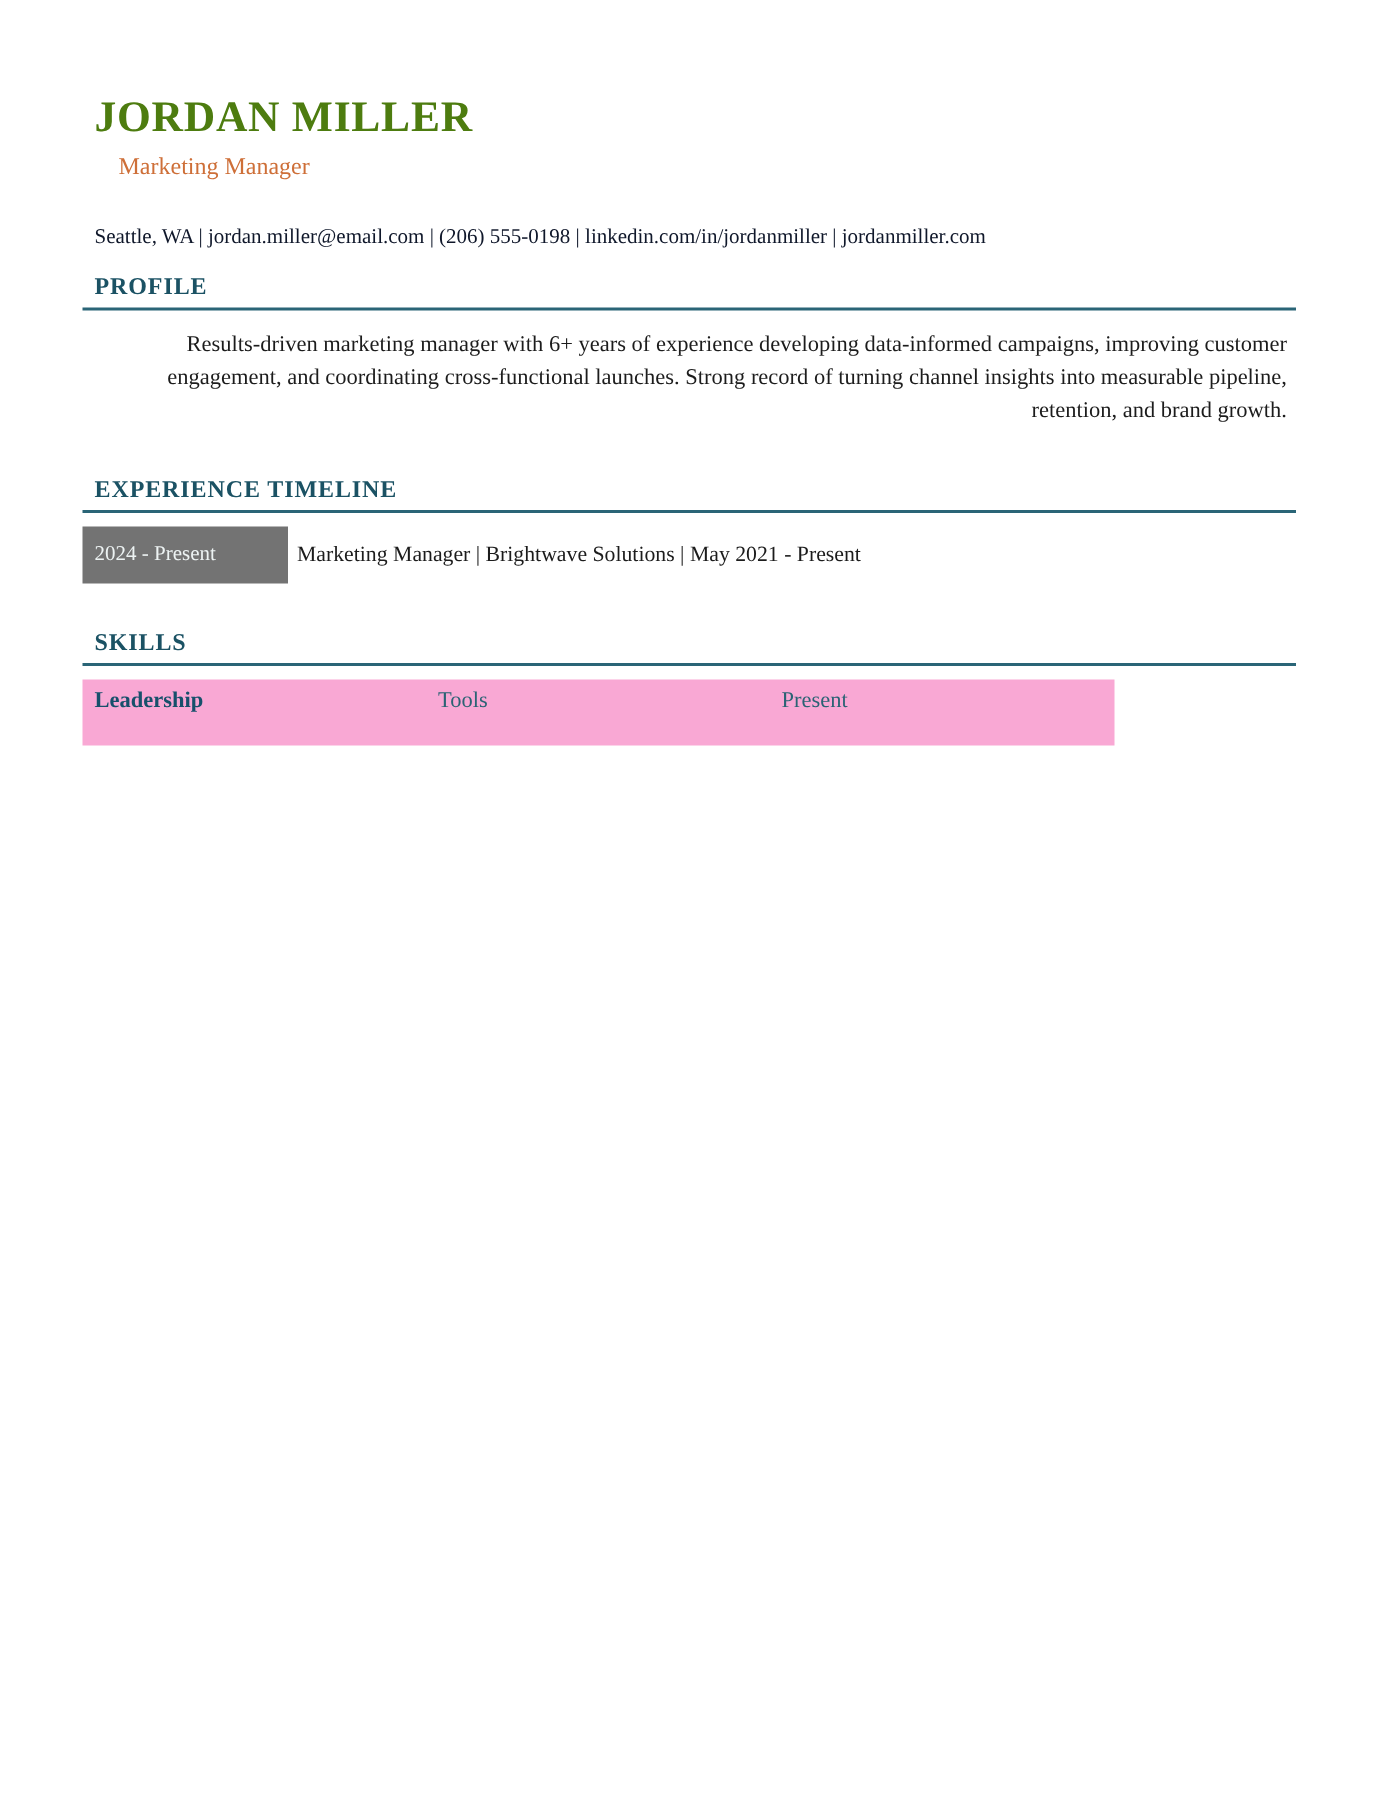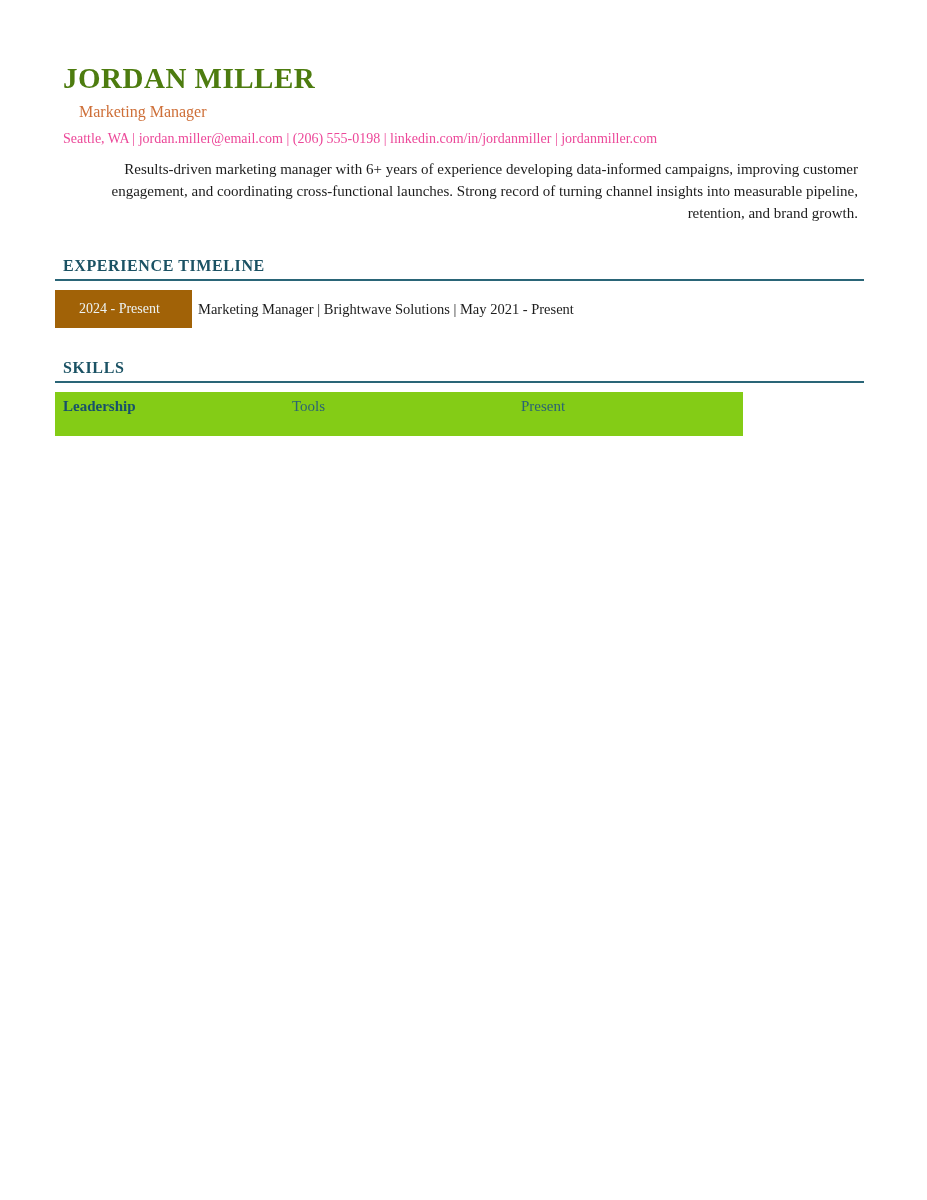--- a/index.html
+++ b/index.html
@@ -32,23 +32,23 @@
   }
 
   .job-title {
     margin: 11px 0 0 24px;
     font-size: 16px;
     color: #ce6f38;
     line-height: 1.0;
   }
 
   .contact-line {
-    margin: 12px 0 0 8px;
+    margin: 32px 0 0 8px;
     font-size: 14px;
-    color: #ec4899;
+    color: #0f172a;
     line-height: 1.0;
   }
 
   
   .section-heading {
     font-size: 16px;
     font-weight: bold;
     letter-spacing: 0.6px;
     color: #1b5264;
     line-height: 1.0;
@@ -79,38 +79,38 @@
     display: flex;
     align-items: center;
     height: 38px;
   }
 
   .timeline-period {
     flex: 0 0 137px;
     align-self: stretch;
     display: flex;
     align-items: center;
-    padding-left: 24px;
-    background: #a16207;
+    padding-left: 8px;
+    background: #737373;
     color: #edf3f3;
     font-size: 14px;
   }
 
   .timeline-entry {
     padding-left: 6px;
     font-size: 14.5px;
     color: #1c1c1c;
   }
 
   
   .skills-box {
     margin-top: 9px;
     width: 688px;
     display: flex;
-    background: #84cc16;
+    background: #f9a8d4;
     padding: 6px 0 21px 0;
   }
 
   .skills-col {
     flex: 0 0 229px;
     padding-left: 8px;
     font-size: 15px;
     color: #2b6374;
     line-height: 1.1;
   }
@@ -125,20 +125,21 @@
 
 <div class="page">
 
   <header>
     <h1 class="name">JORDAN MILLER</h1>
     <div class="job-title">Marketing Manager</div>
     <div class="contact-line">Seattle, WA | jordan.miller@email.com | (206) 555-0198 | linkedin.com/in/jordanmiller | jordanmiller.com</div>
   </header>
 
   <section class="section-profile">
+    <h2 class="section-heading">PROFILE</h2>
     <p class="profile-text">Results-driven marketing manager with 6+ years of experience developing data-informed campaigns, improving customer engagement, and coordinating cross-functional launches. Strong record of turning channel insights into measurable pipeline, retention, and brand growth.</p>
   </section>
 
   <section class="section-experience">
     <h2 class="section-heading">EXPERIENCE TIMELINE</h2>
 
     <div class="timeline">
 
       <div class="timeline-row">
         <div class="timeline-period">2024 - Present</div>

